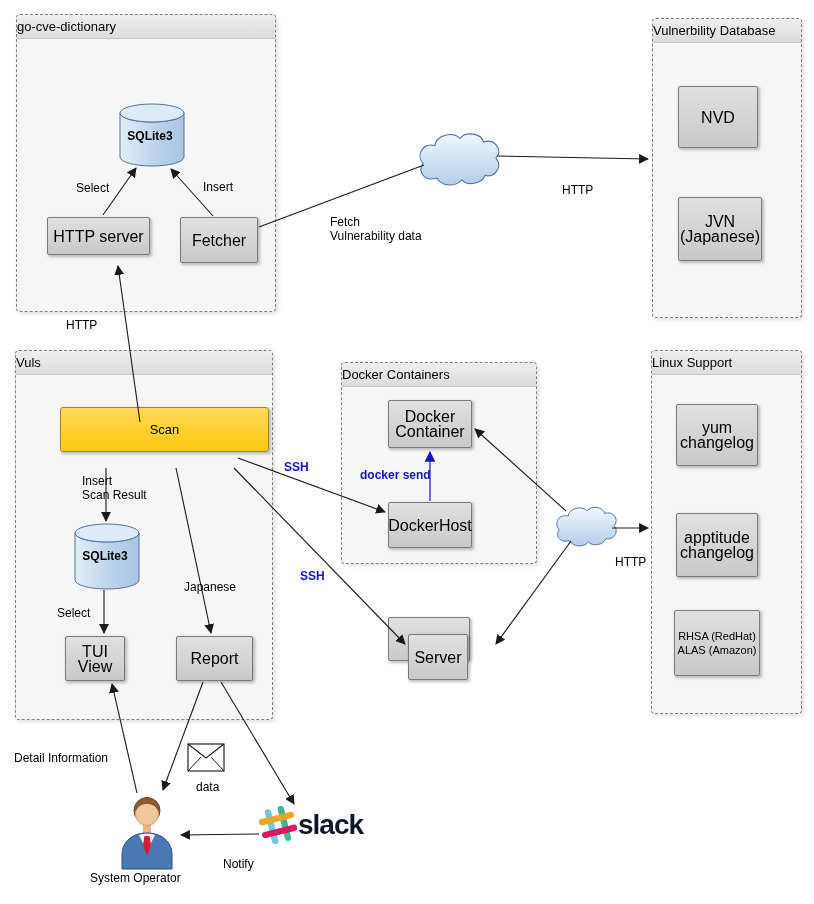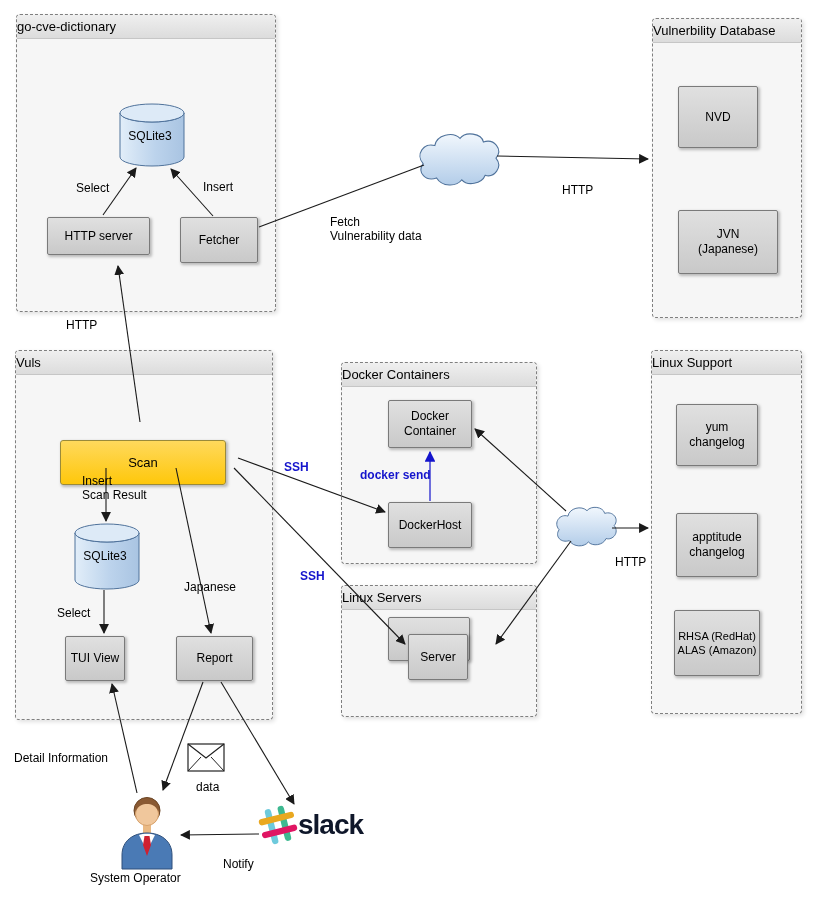--- a/index.html
+++ b/index.html
@@ -16,38 +16,38 @@
     position:absolute; top:0; left:0; right:0; height:24px;
     background:linear-gradient(#efefef,#dcdcdc);
     border-bottom:1px solid #c6c6c6; border-radius:3px 3px 0 0;
     font-size:13px; line-height:24px; text-align:left; padding-right:9px;
     box-sizing:border-box; white-space:nowrap;
   }
   
   .node {
     position:absolute; display:flex; align-items:center; justify-content:center;
     text-align:center; background:linear-gradient(#e0e0e0,#c9c9c9);
-    border:1px solid #7a7a7a; border-radius:2px; font-size:12px; line-height:15px;
+    border:1px solid #7a7a7a; border-radius:2px; font-size:16px; line-height:15px;
     white-space:pre-line; box-shadow:1.5px 1.5px 3px rgba(0,0,0,0.25); z-index:2;
     box-sizing:border-box;
   }
   .node.scan {
     background:linear-gradient(#ffd95c,#fec70b); border-color:#9a8a3a;
     font-size:13px; border-radius:3px;
   }
   .node.tiny { font-size:11px; line-height:14px; }
   .overlay { position:absolute; left:0; top:0; z-index:3; pointer-events:none; }
   
   .lbl {
     position:absolute; font-size:12px; line-height:14px; white-space:pre-line;
     z-index:4;
   }
   .lbl-blue { color:#1414cc; font-weight:bold; }
   .lbl-center { }
-  .cyl-lbl { width:60px; text-align:center; }
+  .cyl-lbl { width:60px; text-align:center;font-weight:bold; }
   .slack-text {
     position:absolute; z-index:4; font-size:28px; font-weight:bold;
     color:#0f172a; letter-spacing:-1px; line-height:34px;
   }
 </style>
 </head>
 <body>
 
 <div class="canvas">
 
@@ -56,33 +56,30 @@
   </div>
   <div class="cbox" style="left:652px;top:18px;width:148px;height:298px">
     <div class="cbox-title">Vulnerbility Database</div>
   </div>
   <div class="cbox" style="left:15px;top:350px;width:256px;height:368px">
     <div class="cbox-title">Vuls</div>
   </div>
   <div class="cbox" style="left:341px;top:362px;width:194px;height:200px">
     <div class="cbox-title">Docker Containers</div>
   </div>
-  <div class="cbox" style="left:341px;top:585px;width:194px;height:130px">
-    <div class="cbox-title">Linux Servers</div>
-  </div>
   <div class="cbox" style="left:651px;top:350px;width:149px;height:362px">
     <div class="cbox-title">Linux Support</div>
   </div>
 
   <div class="node" style="left:47px;top:217px;width:103px;height:38px">HTTP server</div>
   <div class="node" style="left:180px;top:217px;width:78px;height:46px">Fetcher</div>
   <div class="node" style="left:678px;top:86px;width:80px;height:62px">NVD</div>
-  <div class="node" style="left:678px;top:210px;width:100px;height:64px">JVN
+  <div class="node" style="left:678px;top:197px;width:84px;height:64px">JVN
 (Japanese)</div>
-  <div class="node scan" style="left:60px;top:440px;width:166px;height:45px">Scan</div>
+  <div class="node scan" style="left:60px;top:407px;width:209px;height:45px">Scan</div>
   <div class="node" style="left:65px;top:636px;width:60px;height:45px">TUI View</div>
   <div class="node" style="left:176px;top:636px;width:77px;height:45px">Report</div>
   <div class="node" style="left:388px;top:400px;width:84px;height:48px">Docker
 Container</div>
   <div class="node" style="left:388px;top:502px;width:84px;height:46px">DockerHost</div>
   <div class="node" style="left:388px;top:617px;width:82px;height:44px"></div>
   <div class="node" style="left:408px;top:634px;width:60px;height:46px">Server</div>
   <div class="node" style="left:676px;top:404px;width:82px;height:62px">yum
 changelog</div>
   <div class="node" style="left:676px;top:513px;width:82px;height:64px">apptitude

